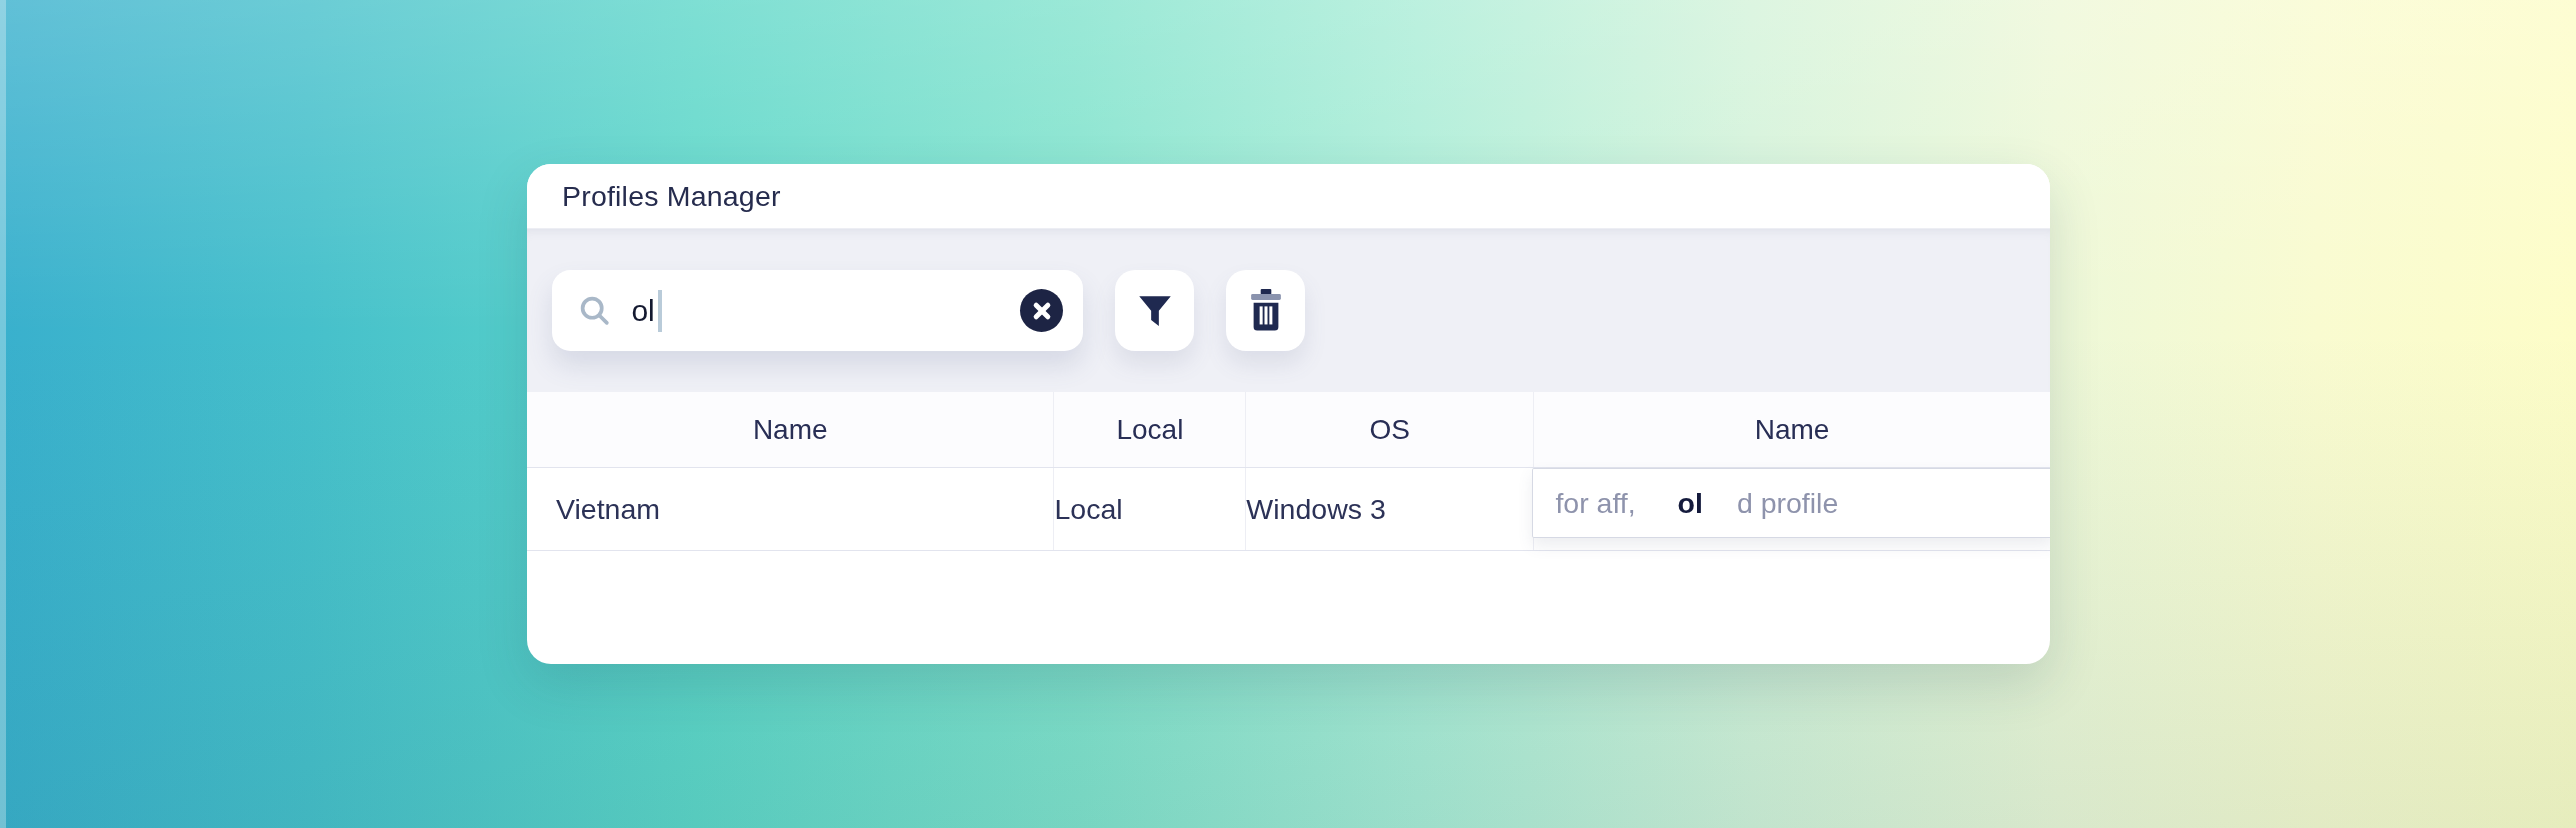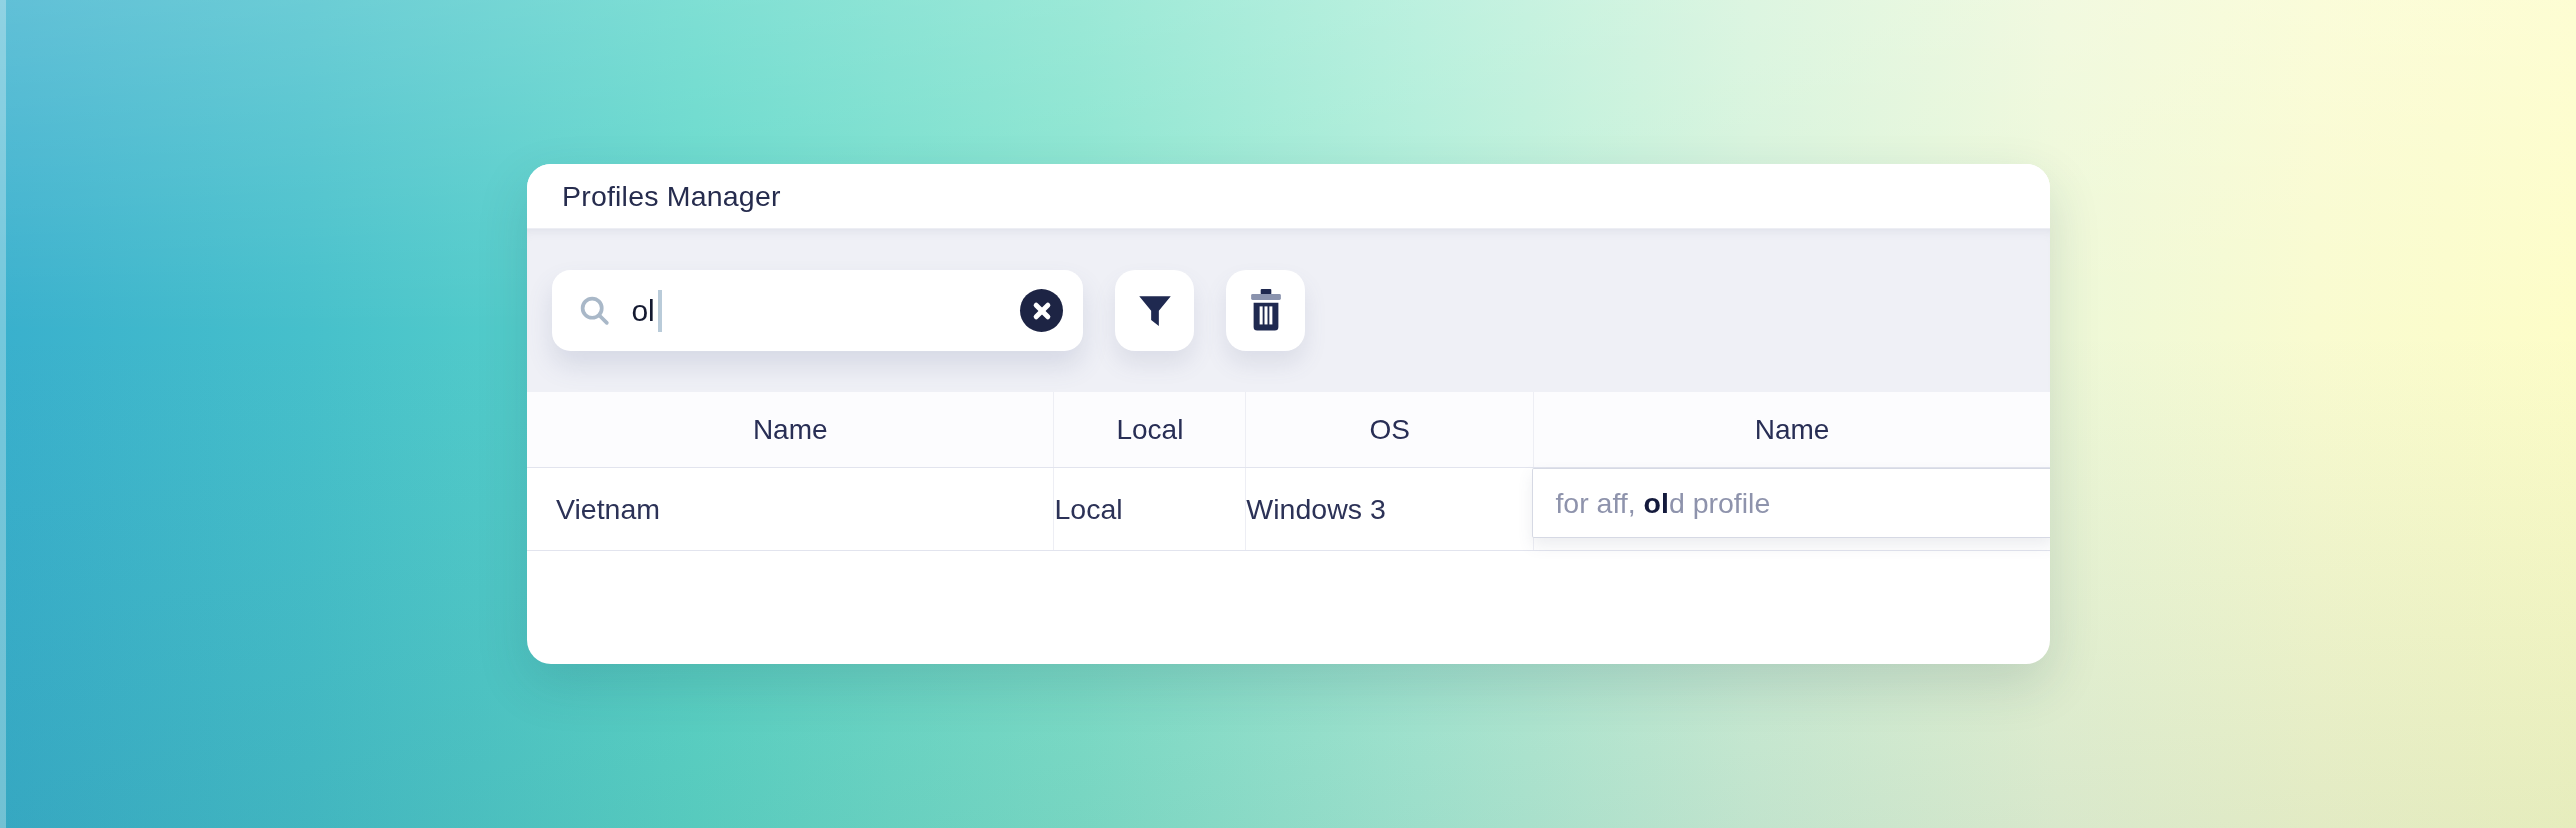--- a/index.html
+++ b/index.html
@@ -114,20 +114,21 @@
     left: -1.8px; right: -3.7px; top: 0;
     height: 70px;
     background: #ffffff;
     border: 1.8px solid #d6d9e4;
     border-radius: 1.8px;
     box-shadow: 0 7.4px 14.7px rgba(80,90,120,0.10);
     display: flex; align-items: center;
     padding-left: 22px;
     white-space: pre;
     box-sizing: border-box;
+    gap: 34px;
   }
   .notes-box .muted { color: #8e93ac; font-size: 28.5px; }
   .notes-box .match { color: #141a3c; font-size: 28.5px; font-weight: 700; }
 </style>
 </head>
 <body>
 
 <div class="bg">
   <div class="edge-strip"></div>
 

